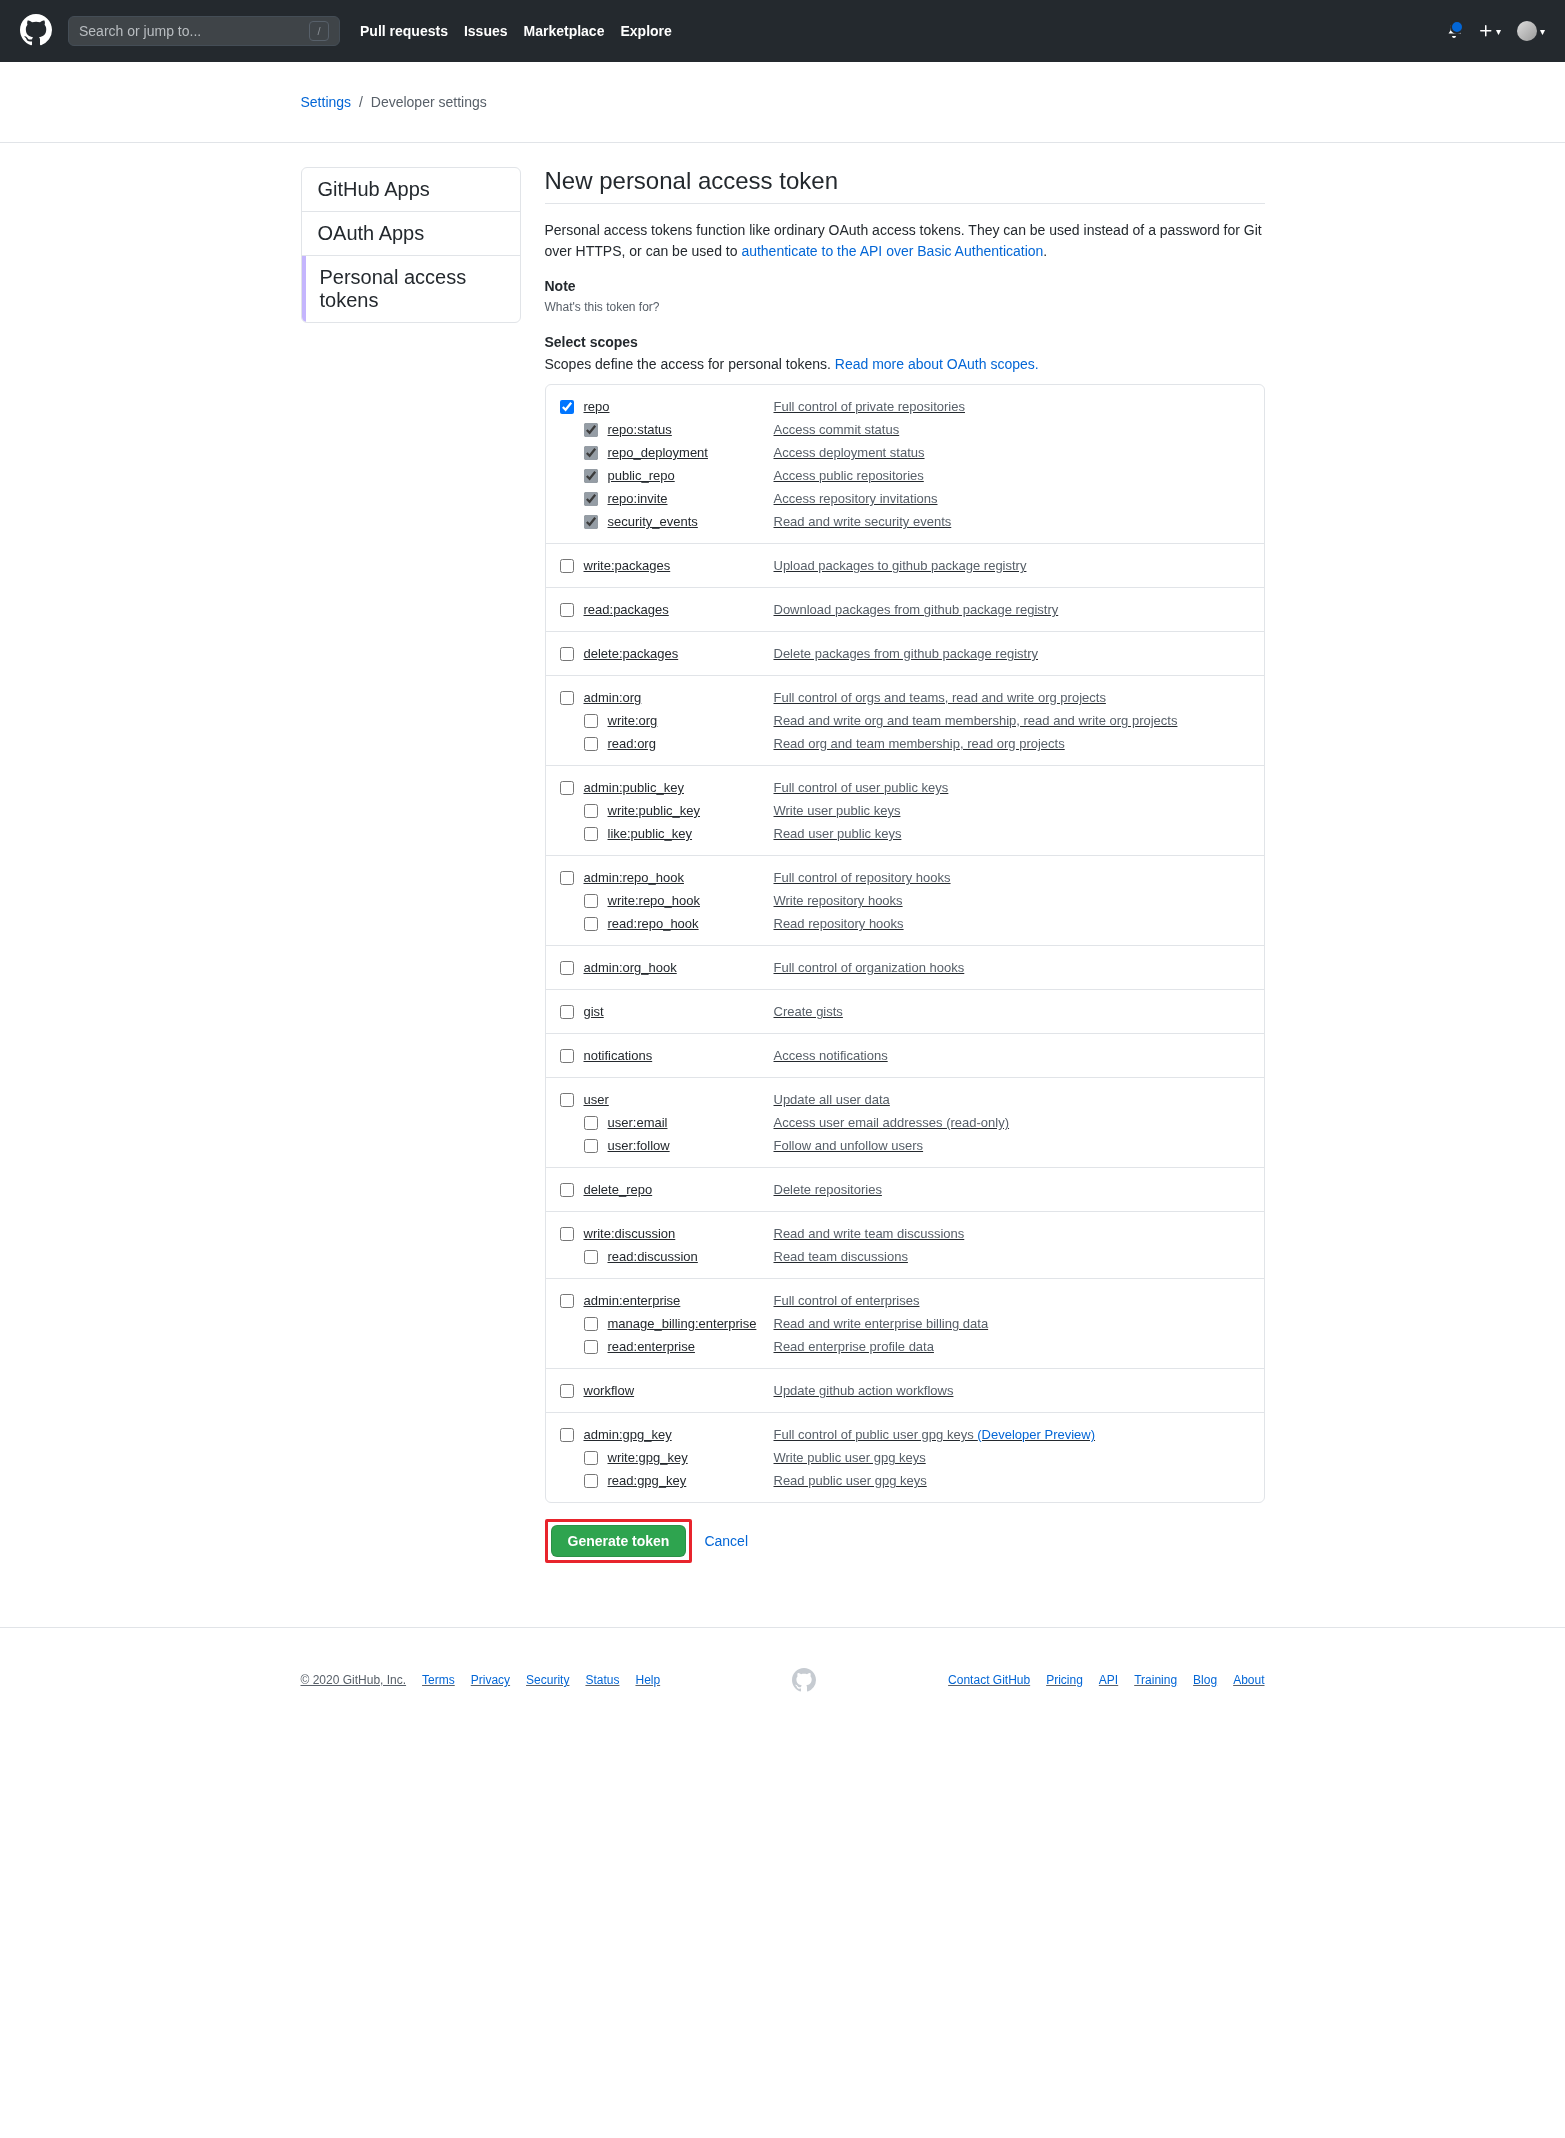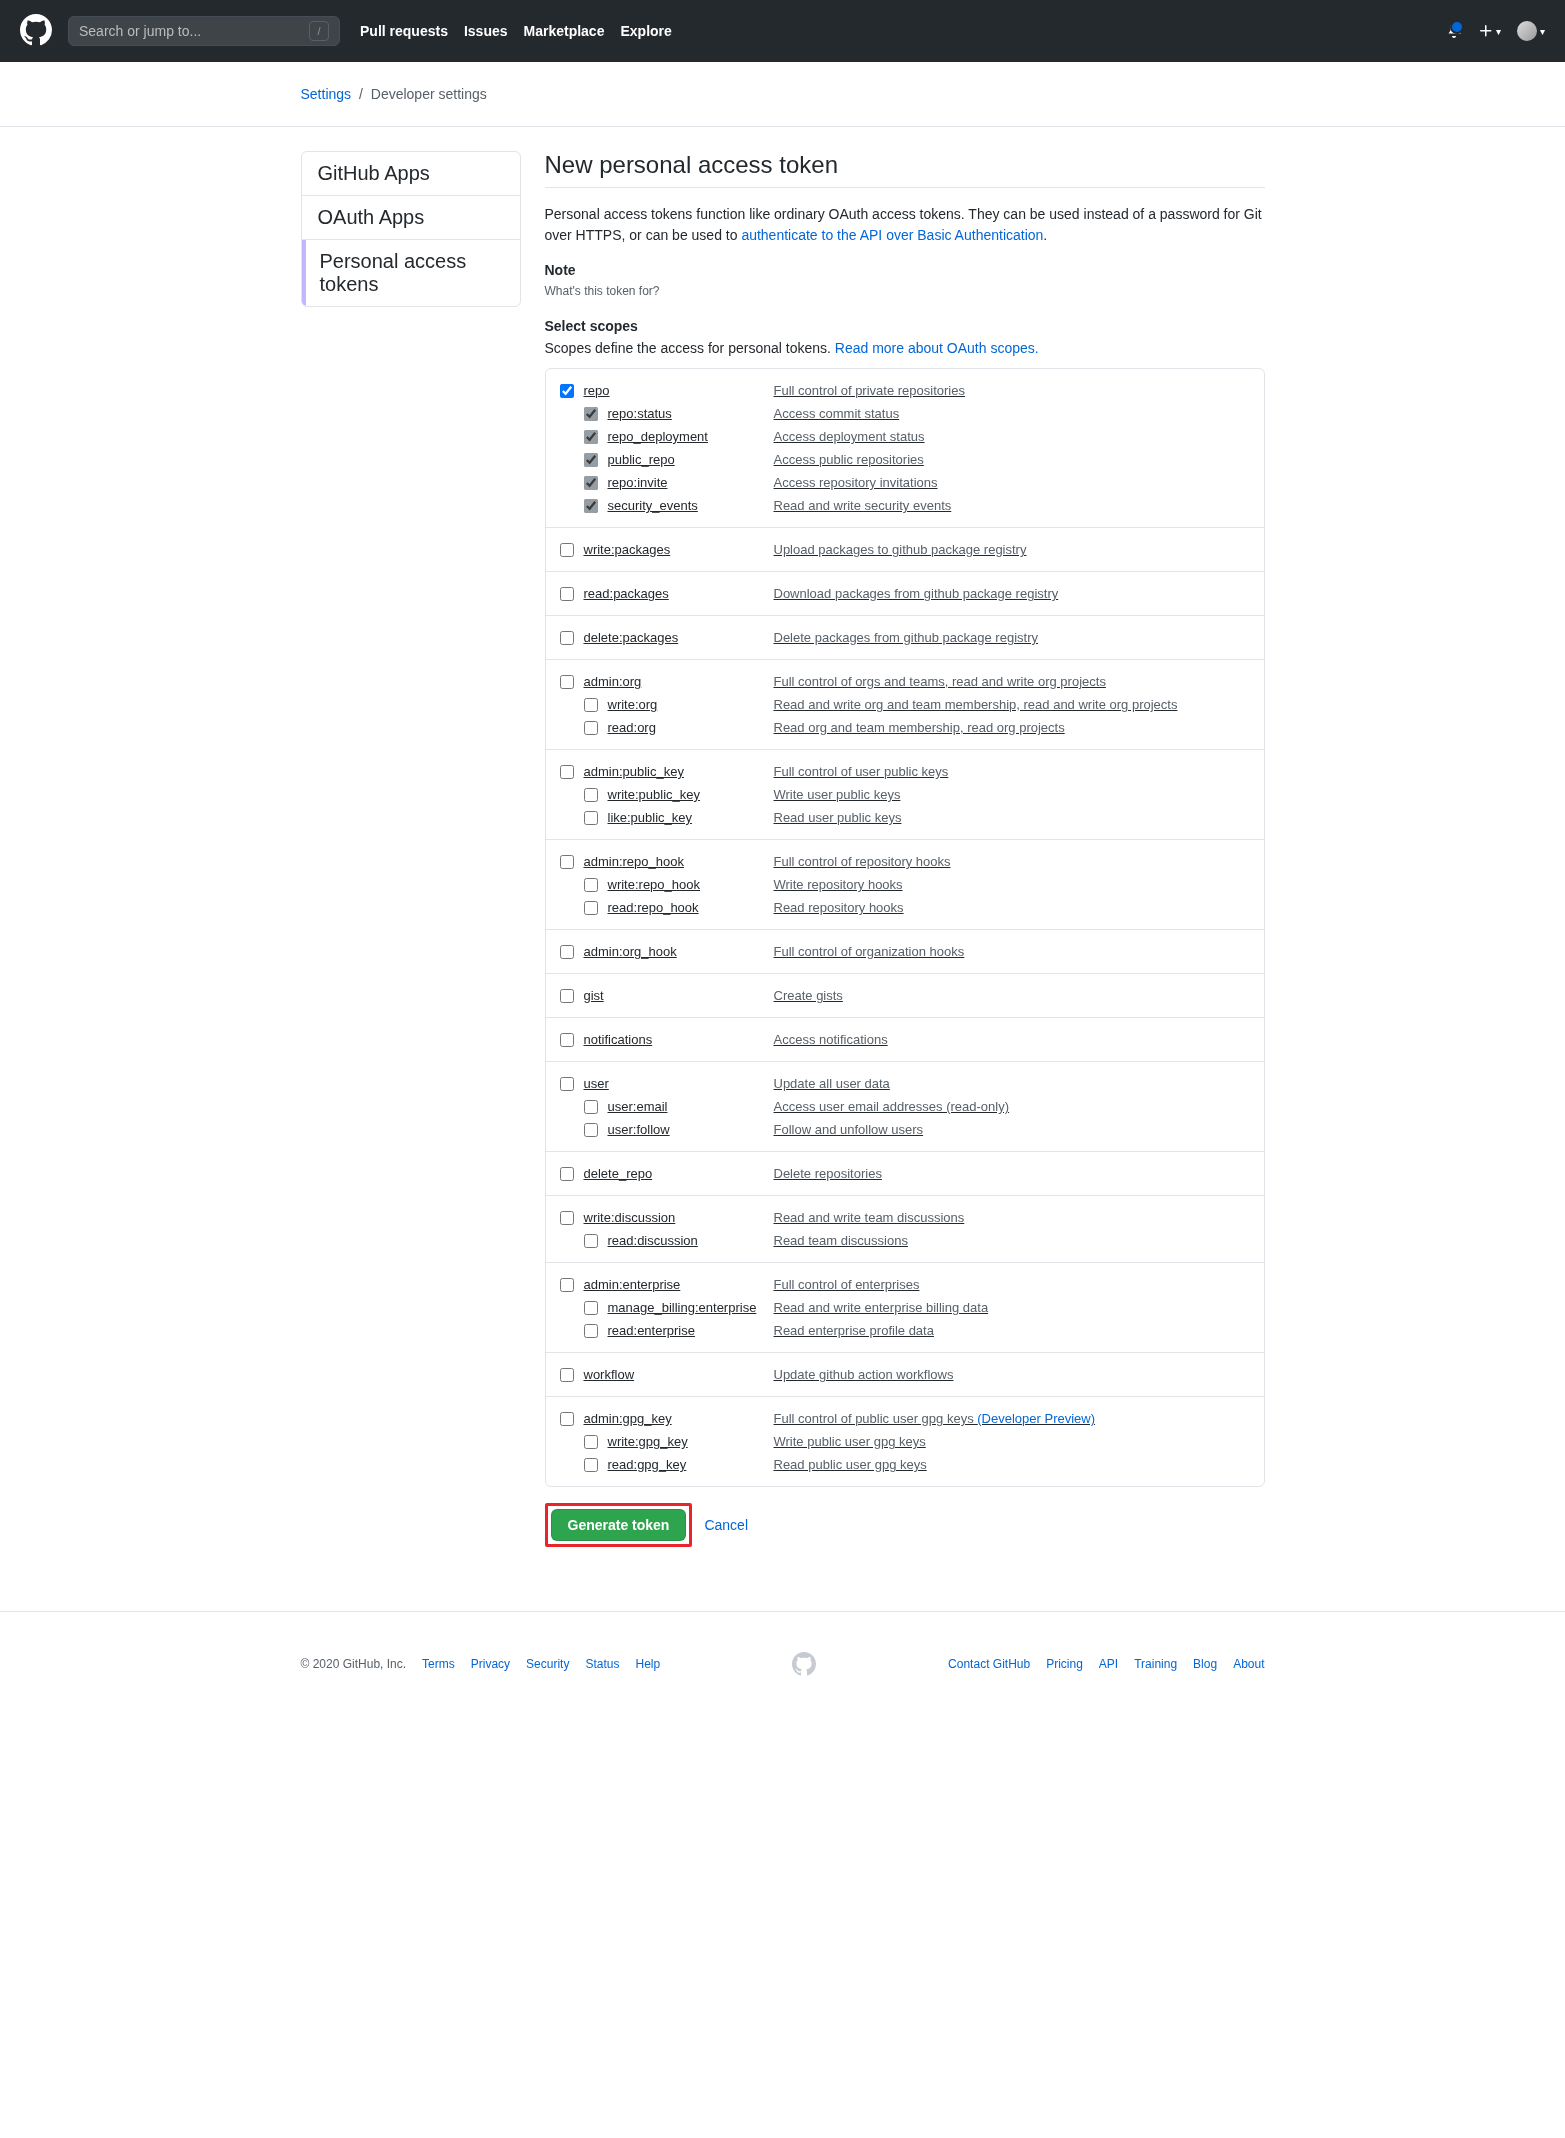--- a/index.html
+++ b/index.html
@@ -14,21 +14,21 @@
 .header nav a { color: #fff; font-weight: 600; font-size: 14px; }
 .header .right { margin-left: auto; display: flex; align-items: center; gap: 16px; }
 .header .right svg { fill: #fff; }
 .header .notif { position: relative; }
 .header .notif::after { content: ''; position: absolute; top: -2px; right: -2px; width: 10px; height: 10px; background: #0366d6; border: 2px solid #24292e; border-radius: 50%; }
 .header .plus { display: flex; align-items: center; gap: 2px; color: #fff; }
 .header .avatar { width: 20px; height: 20px; border-radius: 50%; background: linear-gradient(135deg,#ddd,#999); display: flex; align-items: center; gap: 2px; }
 .header .drop { font-size: 10px; }
 
 .crumb-wrap { border-bottom: 1px solid #e1e4e8; }
-.crumb { max-width: 1012px; margin: 0 auto; padding: 24px 24px; font-size: 14px; color: #586069; }
+.crumb { max-width: 1012px; margin: 16px auto; padding: 16px 24px; font-size: 14px; color: #586069; }
 .crumb .sep { margin: 0 4px; color: #586069; }
 
 .container { max-width: 1012px; margin: 0 auto; padding: 24px; display: flex; gap: 24px; }
 .sidebar { width: 220px; flex-shrink: 0; }
 .sidebar .menu { border: 1px solid #e1e4e8; border-radius: 6px; overflow: hidden; }
 .sidebar .menu-item { display: block; padding: 10px 16px; border-bottom: 1px solid #e1e4e8; color: #24292e; font-size: 20px; }
 .sidebar .menu-item:last-child { border-bottom: none; }
 .sidebar .menu-item.selected { border-left: 4px solid #c4b5fd; font-weight: 400; padding-left: 14px; }
 
 .main { flex: 1; }
@@ -50,21 +50,21 @@
 .scope-label { width: 190px; font-size: 13px; color: #24292e; }
 .scope-row.sub .scope-label { width: 166px; }
 .scope-desc { font-size: 13px; color: #586069; }
 
 .actions { display: flex; align-items: center; gap: 12px; }
 .highlight-box { border: 3px solid #e8242c; padding: 3px; border-radius: 2px; }
 .btn-primary { background: #2ea44f; border: 1px solid rgba(27,31,35,.15); color: #fff; font-weight: 600; font-size: 14px; padding: 7px 16px; border-radius: 6px; cursor: pointer; }
 
 .footer-wrap { border-top: 1px solid #e1e4e8; margin-top: 40px; }
 .footer { max-width: 1012px; margin: 0 auto; padding: 40px 24px; display: flex; align-items: center; font-size: 12px; color: #586069; }
-.footer .left, .footer .right2 { display: flex; gap: 16px; align-items: center; }
+.footer .left, .footer .right2 { display: flex; gap: 16px; align-items: center; text-decoration: underline; }
 .footer .center { flex: 1; display: flex; justify-content: center; }
 .footer .center svg { fill: #c6cbd1; }
 .footer a { color: #0366d6; }
 </style>
 </head>
 <body>
 
 <div class="header">
   <a href="#" class="logo">
     <svg height="32" width="32" viewBox="0 0 16 16">

